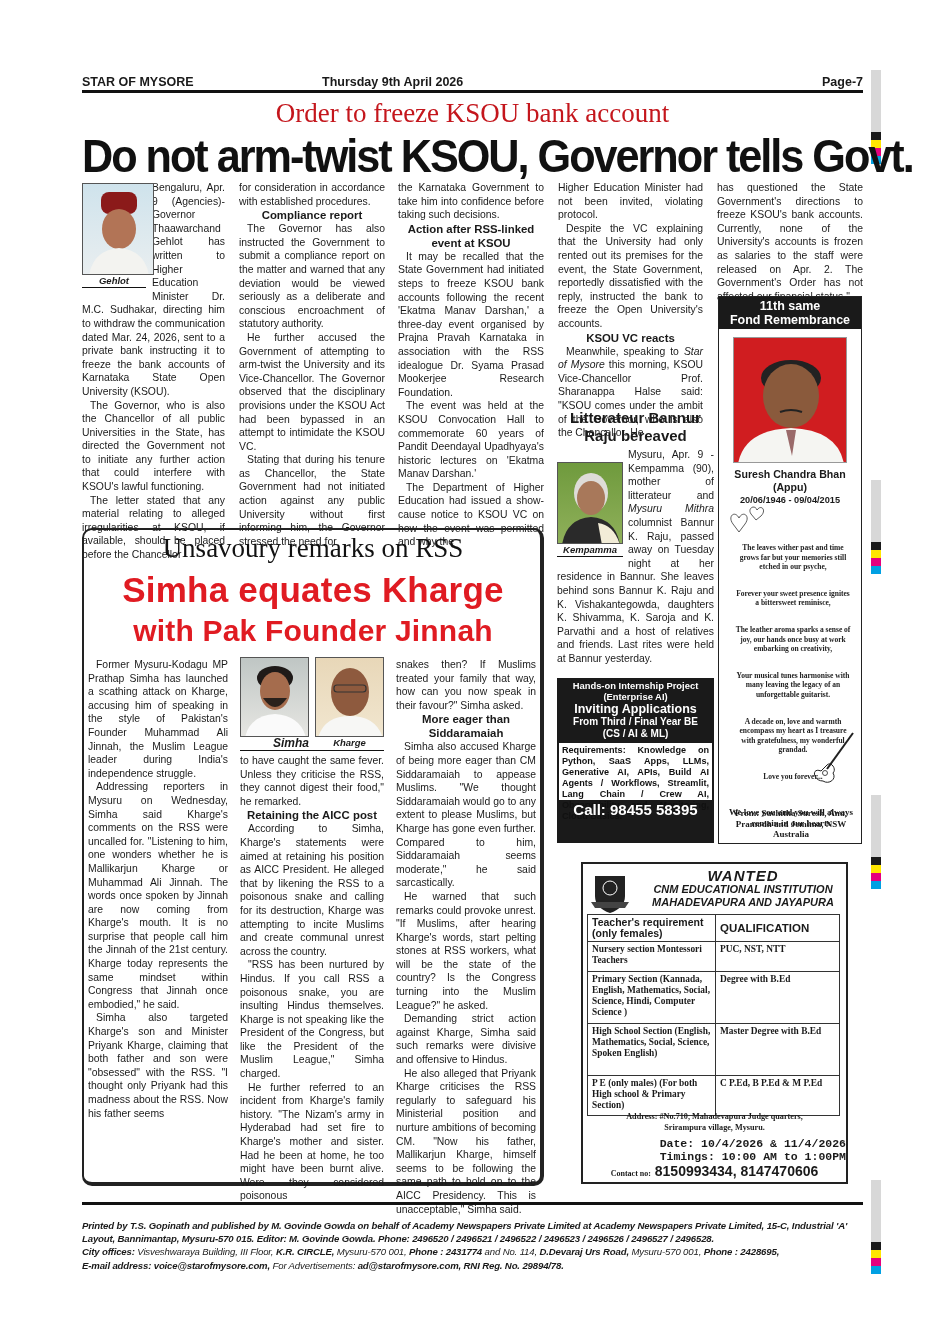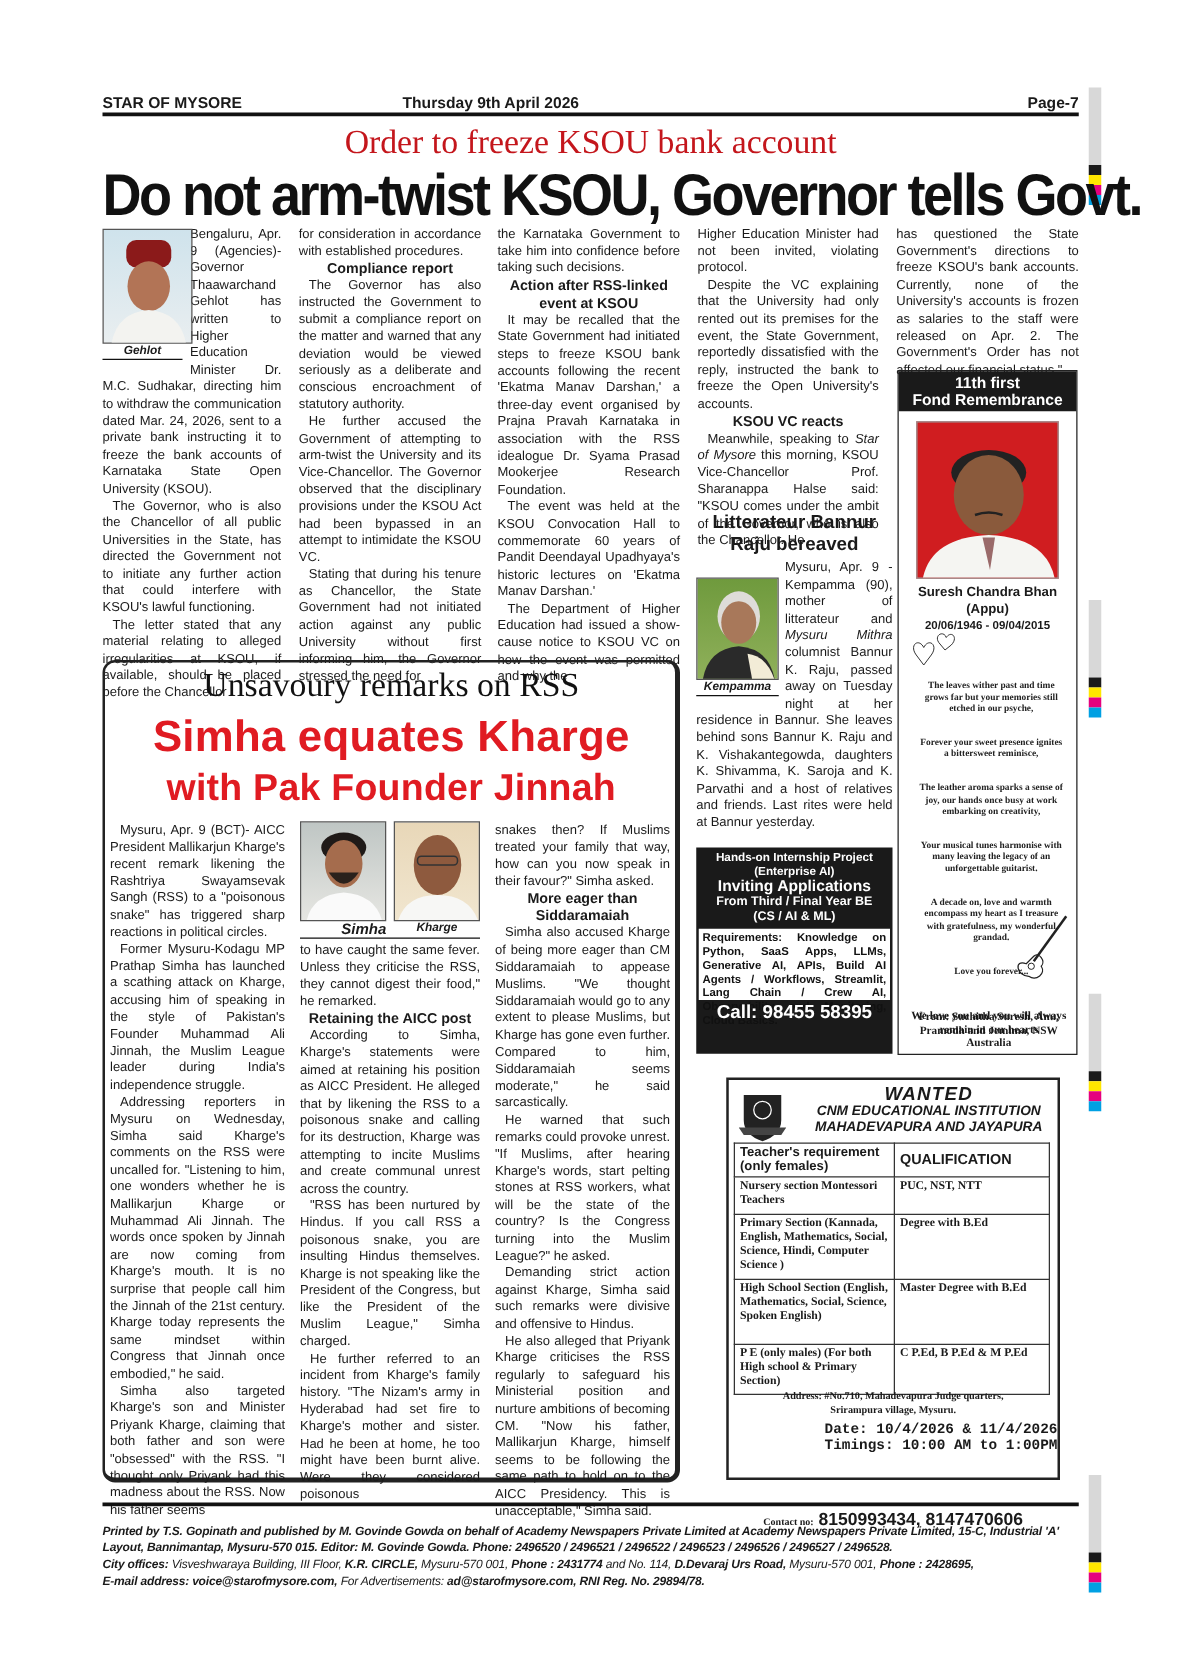--- a/index.html
+++ b/index.html
@@ -63,21 +63,21 @@
   .wanted { left: 581px; top: 862px; width: 267px; height: 322px; border: 2px solid #222; }
   .w-head { position: absolute; left: 60px; top: 4px; width: 200px; text-align: center; font-weight: bold; font-style: italic; }
   .w-head .w1 { font-size: 15px; line-height: 15px; letter-spacing: 1px; }
   .w-head .w2 { font-size: 11px; line-height: 13px; }
   .w-logo { position: absolute; left: 8px; top: 8px; width: 38px; height: 42px; }
   .w-table { position: absolute; left: 4px; top: 50px; width: 253px; border-collapse: collapse; font-family: "Liberation Serif", serif; font-weight: bold; font-size: 9.4px; line-height: 11px; }
   .w-table td { border: 1px solid #333; padding: 2px 4px; vertical-align: top; }
   .w-table th { border: 1px solid #333; padding: 2px 4px; text-align: left; font-family: "Liberation Sans", sans-serif; font-size: 10.5px; line-height: 11px; }
   .w-addr { position: absolute; left: 0; top: 248px; width: 263px; text-align: center; font-family: "Liberation Serif", serif; font-weight: bold; font-size: 8.2px; line-height: 10.5px; }
   .w-date { position: absolute; left: 0; top: 273px; width: 263px; text-align: right; font-family: "Liberation Mono", monospace; font-weight: bold; font-size: 11.5px; line-height: 13px; }
-  .w-contact { position: absolute; left: 0; top: 299px; width: 263px; text-align: center; font-weight: bold; font-size: 14px; line-height: 16px; margin-top: 44px; }
+  .w-contact { position: absolute; left: 0; top: 299px; width: 263px; text-align: center; font-weight: bold; font-size: 14px; line-height: 16px; }
   .w-contact .lbl { font-family: "Liberation Serif", serif; font-size: 8px; }
 
   
   .footer { left: 82px; top: 1202px; width: 781px; border-top: 3px solid #111; padding-top: 14px; font-size: 9.6px; line-height: 13.2px; font-style: italic; font-weight: bold; letter-spacing: -0.15px; }
   .footer .lt { font-weight: normal; }
 </style>
 </head>
 <body>
 
 <div class="abs masthead">
@@ -174,21 +174,21 @@
         </svg>
       </div>
       <div class="caption">Kempamma</div>
     </div>
     <p class="noind"><span>Mysuru, Apr. 9 - Kempamma (90), mother of litterateur and </span><span class="ital">Mysuru Mithra</span><span> columnist Bannur K. Raju, passed away on Tuesday night at her residence in Bannur. She leaves behind sons Bannur K. Raju and K. Vishakantegowda, daughters K. Shivamma, K. Saroja and K. Parvathi and a host of relatives and friends. Last rites were held at Bannur yesterday.</span></p>
   </div>
 </div>
 
 <div class="abs rem-box">
   <div class="rem-title">
-    <div>11th first</div>
+    <div>11th same</div>
     <div>Fond Remembrance</div>
   </div>
   <div class="rem-photo">
     <svg width="114" height="126" viewBox="0 0 114 126">
       <ellipse cx="57" cy="40" rx="30" ry="18" fill="#222"></ellipse>
       <ellipse cx="57" cy="58" rx="28" ry="32" fill="#8a5a3c"></ellipse>
       <path d="M46 74 Q57 70 68 74" stroke="#222" stroke-width="2" fill="none"></path>
       <path d="M4 126 Q10 92 57 90 Q104 92 110 126 Z" fill="#f5f5f2"></path>
       <path d="M52 92 L62 92 L58 118 Z" fill="#9a6a6a"></path>
     </svg>
@@ -218,21 +218,20 @@
   <div class="rem-foot" style="position:absolute; left:4px; top:510px; width:136px;">We love you and you will always remain in our hearts</div>
   <div class="rem-foot" style="position:absolute; left:4px; top:511px; width:136px;">From: Suchitha Suresh, Anu, Pramodh and Jemima, NSW Australia</div>
 </div>
 
 <div class="abs simha-box"></div>
 <div class="abs simha-kicker">Unsavoury remarks on RSS</div>
 <div class="abs simha-head">Simha equates Kharge</div>
 <div class="abs simha-head simha-head2">with Pak Founder Jinnah</div>
 
 <div class="abs col" style="left:88px; top:658px; width:140px;">
-  <p>Mysuru, Apr. 9 (BCT)- AICC President Mallikarjun Kharge's recent remark likening the Rashtriya Swayamsevak Sangh (RSS) to a "poisonous snake" has triggered sharp reactions in political circles.</p>
   <p>Former Mysuru-Kodagu MP Prathap Simha has launched a scathing attack on Kharge, accusing him of speaking in the style of Pakistan's Founder Muhammad Ali Jinnah, the Muslim League leader during India's independence struggle.</p>
   <p>Addressing reporters in Mysuru on Wednesday, Simha said Kharge's comments on the RSS were uncalled for. "Listening to him, one wonders whether he is Mallikarjun Kharge or Muhammad Ali Jinnah. The words once spoken by Jinnah are now coming from Kharge's mouth. It is no surprise that people call him the Jinnah of the 21st century. Kharge today represents the same mindset within Congress that Jinnah once embodied," he said.</p>
   <p>Simha also targeted Kharge's son and Minister Priyank Kharge, claiming that both father and son were "obsessed" with the RSS. "I thought only Priyank had this madness about the RSS. Now his father seems</p>
 </div>
 
 <div class="abs col" style="left:240px; top:657px; width:144px;">
   <div style="display:flex; justify-content:space-between; border-bottom:1px solid #111; padding-bottom:1px; margin-bottom:3px;">
     <div style="width:69px;">
       <div class="photo" style="width:69px; height:80px; background:linear-gradient(#bfc6c4,#e6e6e2);">
         <svg width="69" height="80" viewBox="0 0 69 80">

